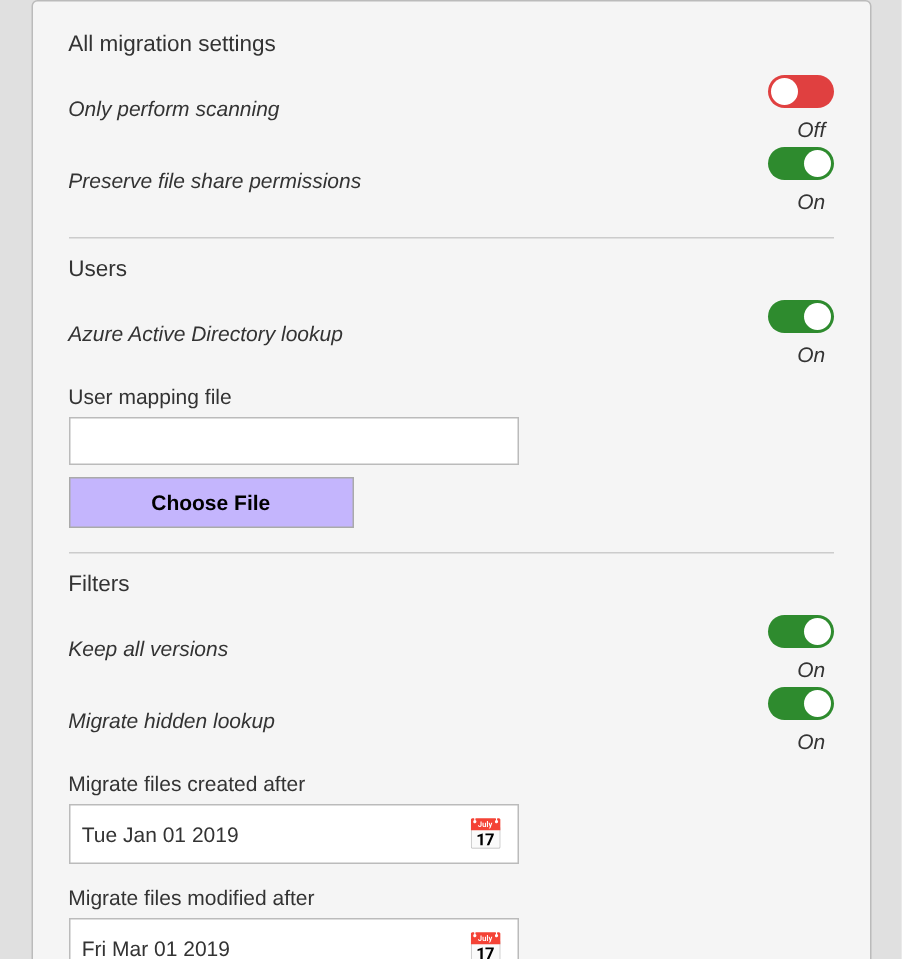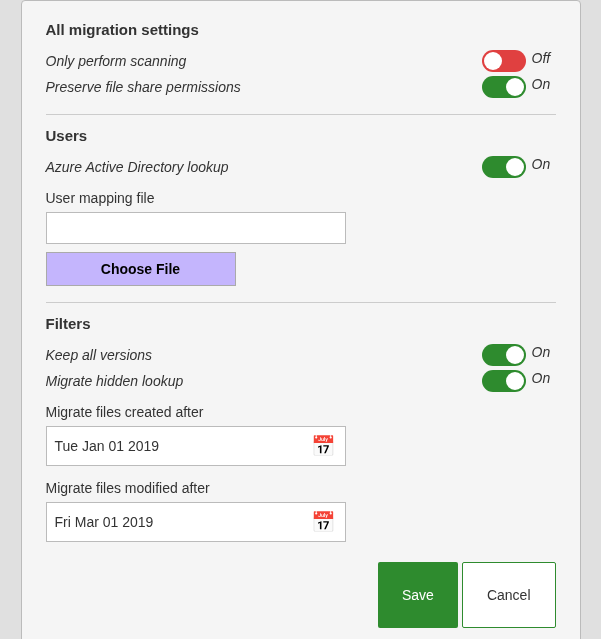--- a/index.html
+++ b/index.html
@@ -14,41 +14,42 @@
       color: #333;
     }
     .dialog {
       background: #f5f5f5;
       border: 1px solid #bbb;
       border-radius: 4px;
       width: 560px;
       padding: 20px 24px 20px 24px;
     }
     .section-title {
-      font-weight: bold;
+      font-weight: normal;
       font-size: 15px;
       margin-bottom: 12px;
     }
     .settings-section {
       margin-bottom: 16px;
     }
     .setting-row {
       display: flex;
       align-items: center;
       justify-content: space-between;
       margin-bottom: 4px;
       font-style: italic;
     }
     .setting-label {
       font-size: 14px;
     }
     .toggle-group {
       display: flex;
-      align-items: flex-start;
+      align-items: flex-end;
       gap: 6px;
+      flex-direction: column;
     }
     .toggle {
       position: relative;
       display: inline-block;
       width: 44px;
       height: 22px;
     }
     .toggle-track {
       width: 44px;
       height: 22px;

